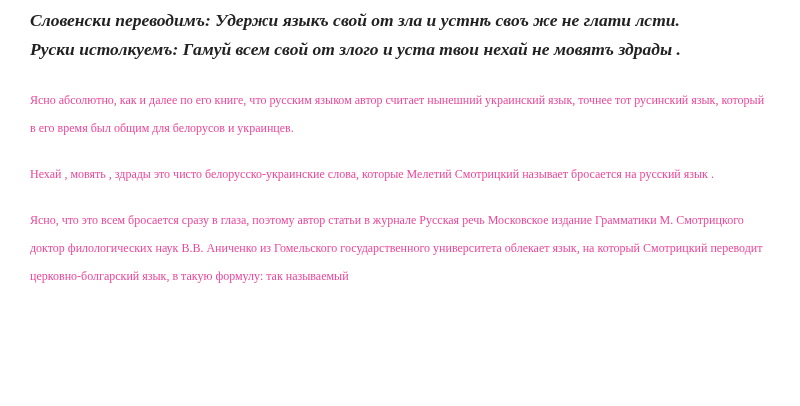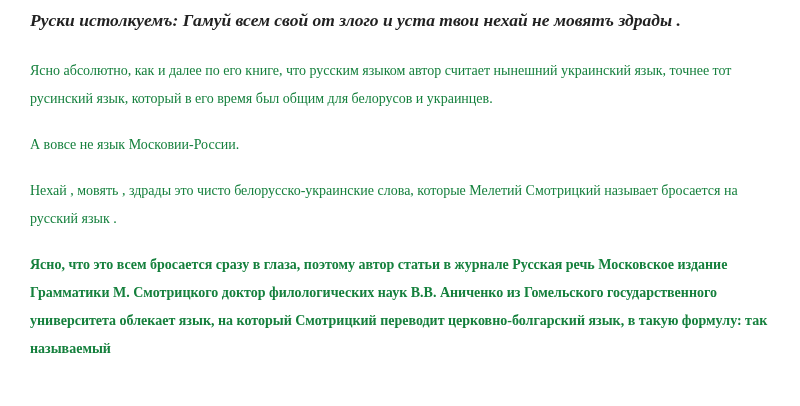--- a/index.html
+++ b/index.html
@@ -26,38 +26,37 @@
   }
   .quote-line {
     font-style: italic;
     font-weight: bold;
     font-size: 17.5px;
     line-height: 29px;
     color: #222222;
     margin: 0;
   }
   .para {
-    font-size: 14px;
+    font-size: 12px;
     line-height: 28px;
-    color: #15803d;
+    color: #ec4899;
     margin: 12px 0 18px 0;
     max-width: 740px;
   }
   .para:last-child {
     margin-bottom: 0;
-    font-weight: bold;
   }
 </style>
 </head>
 <body>
 
 <div class="page">
 
   <div class="quote-block">
+    <p class="quote-line">Словенски переводимъ: Удержи языкъ свой от зла и устнѣ своъ же не глати лсти.</p>
     <p class="quote-line">Руски истолкуемъ: Гамуй всем свой от злого и уста твои нехай не мовятъ здрады .</p>
   </div>
 
   <p class="para">Ясно абсолютно, как и далее по его книге, что русским языком автор считает нынешний украинский язык, точнее тот русинский язык, который в его время был общим для белорусов и украинцев.</p>
-  <p class="para">А вовсе не язык Московии-России.</p>
   <p class="para">Нехай , мовять , здрады это чисто белорусско-украинские слова, которые Мелетий Смотрицкий называет бросается на русский язык .</p>
   <p class="para">Ясно, что это всем бросается сразу в глаза, поэтому автор статьи в журнале Русская речь Московское издание Грамматики М. Смотрицкого доктор филологических наук В.В. Аниченко из Гомельского государственного университета облекает язык, на который Смотрицкий переводит церковно-болгарский язык, в такую формулу: так называемый</p>
 
 </div>
 
 </body></html>

